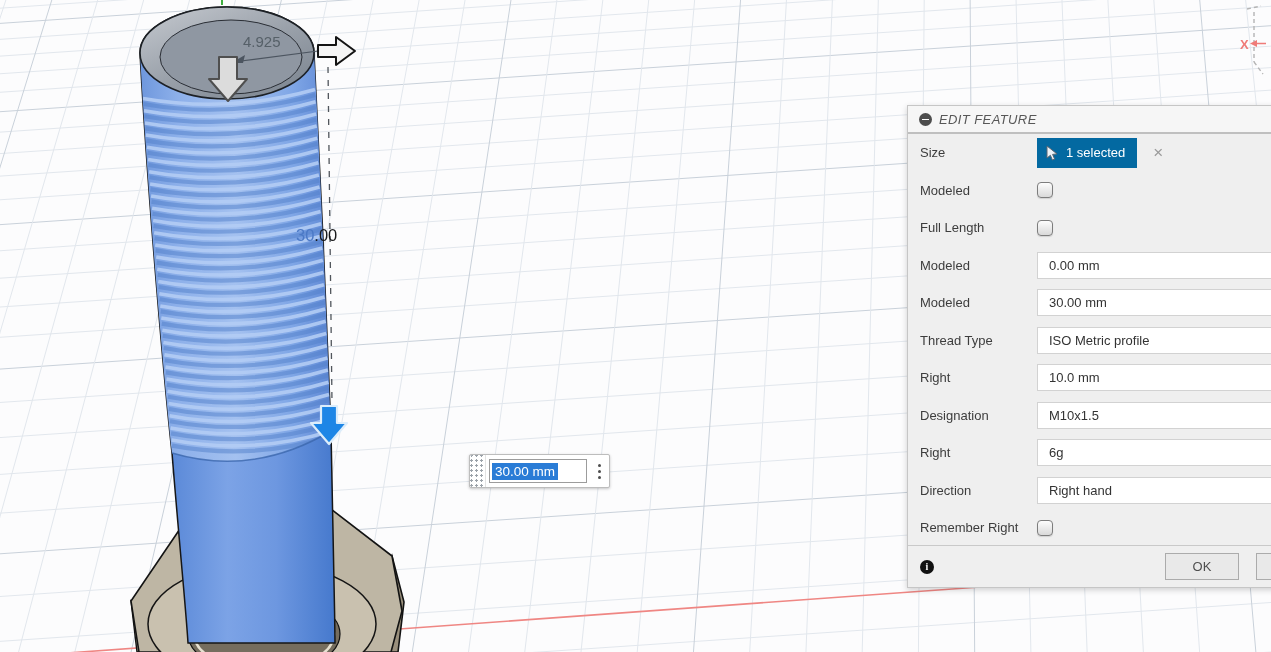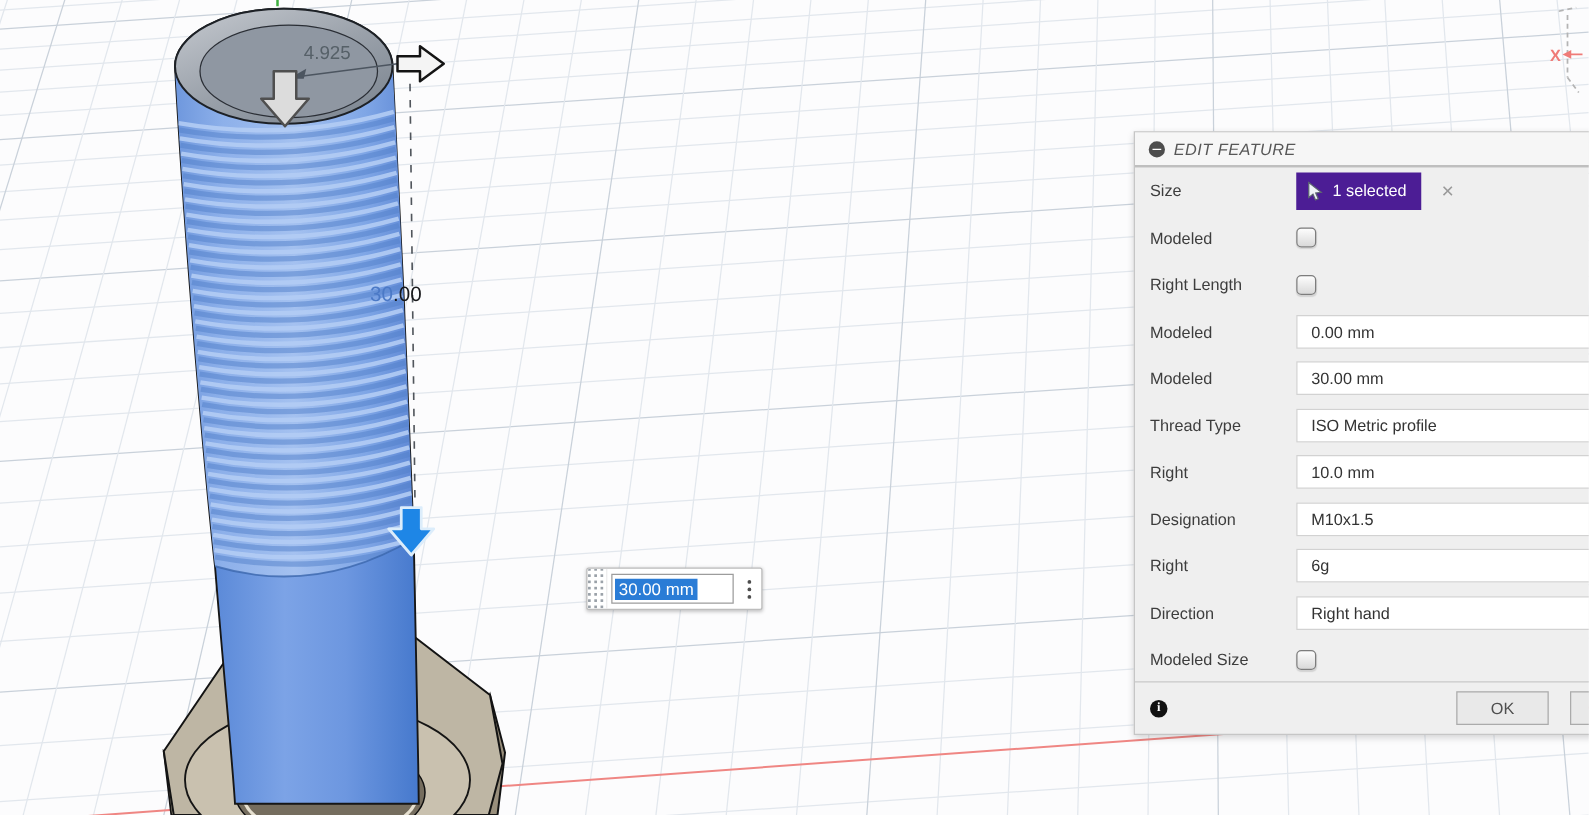--- a/index.html
+++ b/index.html
@@ -64,21 +64,21 @@
   .field{
     height:27px;flex:1;margin-right:12px;background:#fff;border:1px solid #d2d2d2;
     display:flex;align-items:center;padding-left:11px;color:#333;cursor:text;box-sizing:border-box;
   }
   .checkbox{
     width:16px;height:16px;border:1.5px solid #7d7d7d;border-radius:4px;
     background:linear-gradient(#fdfdfd,#d9d9d9);box-shadow:0 1px 1px rgba(0,0,0,.12);
     cursor:pointer;box-sizing:border-box;
   }
   .sel-btn{
-    height:30px;background:#4c1d95;color:#fff;display:flex;align-items:center;gap:7px;
+    height:30px;background:#0369a1;color:#fff;display:flex;align-items:center;gap:7px;
     padding:0 12px 0 9px;cursor:pointer;text-align:center;
   }
   .sel-btn svg{position:static;}
   .clear-x{margin-left:16px;color:#9a9a9a;font-size:17px;line-height:1;cursor:pointer;}
   .dlg-footer{
     position:absolute;left:0;right:0;bottom:0;height:42px;border-top:1px solid #c9c9c9;
     display:flex;align-items:center;padding:0 12px;box-sizing:border-box;
   }
   .info-icon{
     width:14px;height:14px;border-radius:50%;background:#111;color:#fff;
@@ -338,21 +338,21 @@
       </div>
       <span class="clear-x">×</span>
     </div>
 
     <div class="row">
       <span class="lbl">Modeled</span>
       <span class="checkbox"></span>
     </div>
 
     <div class="row">
-      <span class="lbl">Right Length</span>
+      <span class="lbl">Full Length</span>
       <span class="checkbox"></span>
     </div>
 
     <div class="row">
       <span class="lbl">Modeled</span>
       <div class="field">0.00 mm</div>
     </div>
 
     <div class="row">
       <span class="lbl">Modeled</span>
@@ -378,21 +378,21 @@
       <span class="lbl">Right</span>
       <div class="field">6g</div>
     </div>
 
     <div class="row">
       <span class="lbl">Direction</span>
       <div class="field">Right hand</div>
     </div>
 
     <div class="row">
-      <span class="lbl">Modeled Size</span>
+      <span class="lbl">Remember Right</span>
       <span class="checkbox"></span>
     </div>
   </div>
 
   <div class="dlg-footer">
     <span class="info-icon">i</span>
     <button class="btn btn-ok">OK</button>
     <button class="btn">Cancel</button>
   </div>
 </div>

